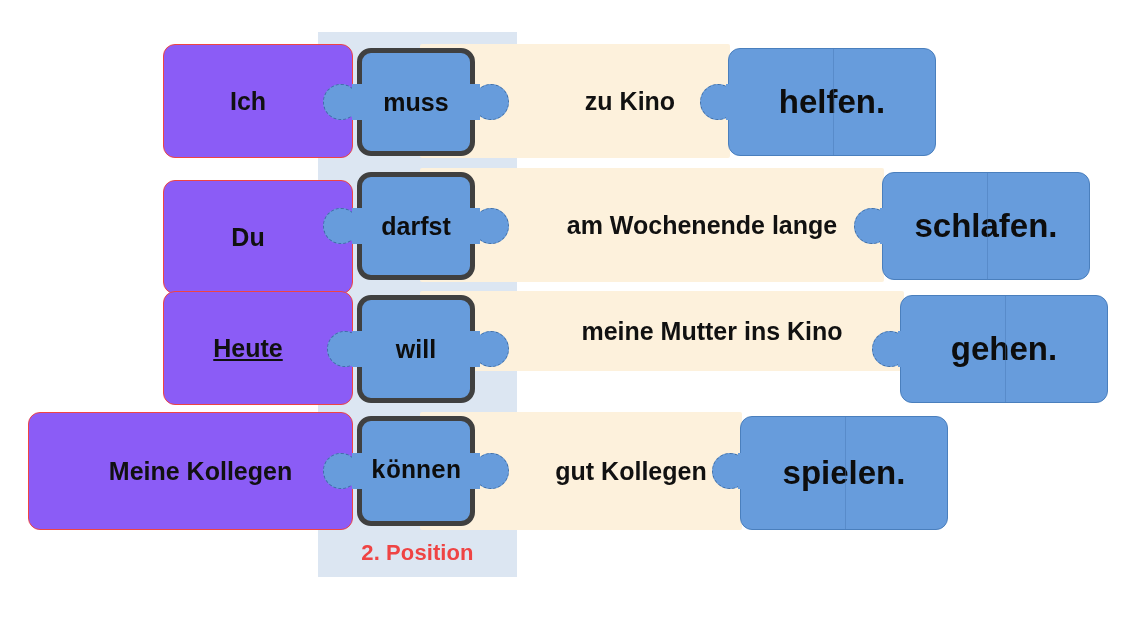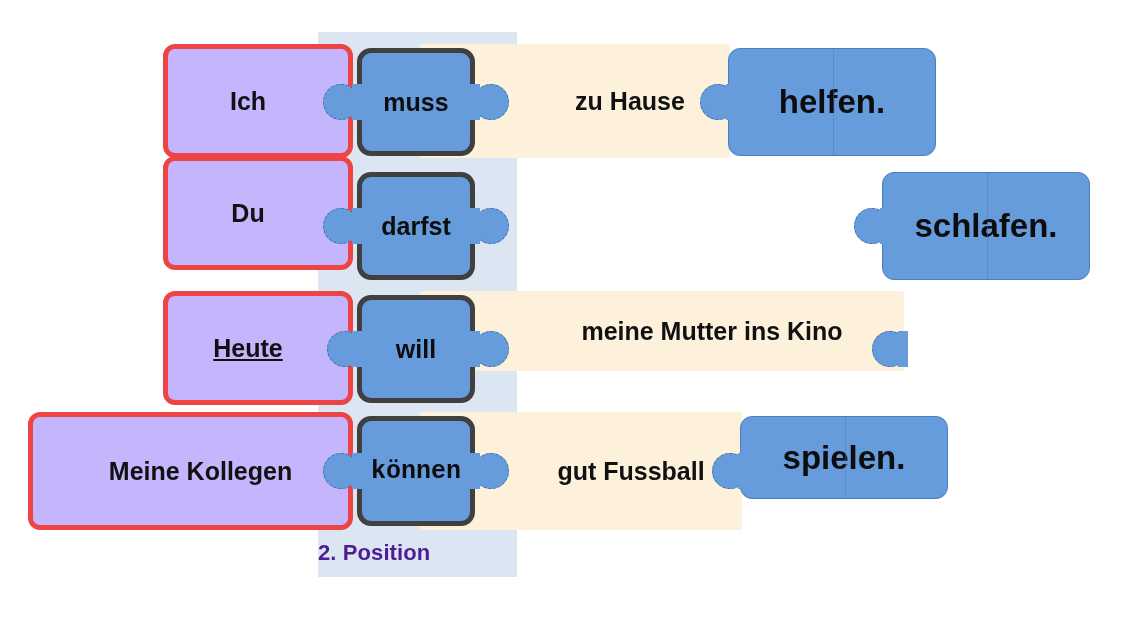--- a/index.html
+++ b/index.html
@@ -15,22 +15,22 @@
   .position-column{
     position:absolute;
     background:#dce6f2;
     z-index:1;
   }
   .position-label{
     position:absolute;
     z-index:6;
     font-weight:bold;
     font-size:22px;
-    color:#4c1d95;
-    text-align:left;
+    color:#ef4444;
+    text-align:center;
     letter-spacing:.1px;
   }
 
   
   .panel{
     position:absolute;
     box-sizing:border-box;
     display:flex;
     align-items:center;
     z-index:3;
@@ -40,22 +40,22 @@
     z-index:4;
     font-weight:bold;
     color:#111111;
     white-space:nowrap;
     width:100%;
     text-align:center;
   }
 
   
   .subject{
-    background:#c4b5fd;
-    border:5px solid #ef4444;
+    background:#8b5cf6;
+    border:1px solid #ef4444;
     border-radius:12px;
     z-index:3;
   }
   .subject .txt{font-size:25px;}
 
   
   .middle{
     background:#fdf1dc;
     border-radius:2px;
     z-index:2;
@@ -113,21 +113,21 @@
 </style>
 </head>
 <body>
 
 <div id="stage">
 
   <div class="position-column" style="left:318px;top:32px;width:199px;height:545px;"></div>
   <div class="position-label" style="left:318px;top:540px;width:199px;">2. Position</div>
 
   <div class="panel middle" style="left:420px;top:44px;width:310px;height:114px;">
-    <span class="txt" style="padding-left:110px;">zu Hause</span>
+    <span class="txt" style="padding-left:110px;">zu Kino</span>
   </div>
 
   <div class="panel subject" style="left:163px;top:44px;width:190px;height:114px;">
     <span class="txt" style="padding-right:20px;">Ich</span>
   </div>
 
   <div class="panel verb" style="left:357px;top:48px;width:118px;height:108px;">
     <span class="txt">muss</span>
   </div>
   <div class="cover-blue" style="left:352px;top:84px;width:12px;height:36px;"></div>
@@ -135,21 +135,24 @@
   <div class="cover-blue" style="left:468px;top:84px;width:12px;height:36px;"></div>
   <div class="knob" style="left:473px;top:84px;width:36px;height:36px;"></div>
 
   <div class="panel final" style="left:728px;top:48px;width:208px;height:108px;">
     <span class="seam" style="left:104px;"></span>
     <span class="txt">helfen.</span>
   </div>
   <div class="notch" style="left:700px;top:84px;width:36px;height:36px;"></div>
   <div class="cover-blue" style="left:726px;top:84px;width:10px;height:36px;"></div>
 
-  <div class="panel subject" style="left:163px;top:156px;width:190px;height:114px;">
+  <div class="panel middle" style="left:420px;top:168px;width:464px;height:114px;">
+    <span class="txt" style="padding-left:100px;">am Wochenende lange</span>
+  </div>
+  <div class="panel subject" style="left:163px;top:180px;width:190px;height:114px;">
     <span class="txt" style="padding-right:20px;">Du</span>
   </div>
   <div class="panel verb" style="left:357px;top:172px;width:118px;height:108px;">
     <span class="txt">darfst</span>
   </div>
   <div class="cover-blue" style="left:352px;top:208px;width:12px;height:36px;"></div>
   <div class="knob" style="left:323px;top:208px;width:36px;height:36px;"></div>
   <div class="cover-blue" style="left:468px;top:208px;width:12px;height:36px;"></div>
   <div class="knob" style="left:473px;top:208px;width:36px;height:36px;"></div>
   <div class="panel final" style="left:882px;top:172px;width:208px;height:108px;align-items:center;">
@@ -165,36 +168,40 @@
   <div class="panel subject" style="left:163px;top:291px;width:190px;height:114px;">
     <span class="txt" style="padding-right:20px;text-decoration:underline;">Heute</span>
   </div>
   <div class="panel verb" style="left:357px;top:295px;width:118px;height:108px;">
     <span class="txt">will</span>
   </div>
   <div class="cover-blue" style="left:352px;top:331px;width:12px;height:36px;"></div>
   <div class="knob" style="left:327px;top:331px;width:36px;height:36px;"></div>
   <div class="cover-blue" style="left:468px;top:331px;width:12px;height:36px;"></div>
   <div class="knob" style="left:473px;top:331px;width:36px;height:36px;"></div>
+  <div class="panel final" style="left:900px;top:295px;width:208px;height:108px;">
+    <span class="seam" style="left:104px;"></span>
+    <span class="txt">gehen.</span>
+  </div>
   <div class="notch" style="left:872px;top:331px;width:36px;height:36px;"></div>
   <div class="cover-blue" style="left:898px;top:331px;width:10px;height:36px;"></div>
 
   <div class="panel middle" style="left:420px;top:412px;width:322px;height:118px;">
-    <span class="txt" style="padding-left:100px;">gut Fussball</span>
+    <span class="txt" style="padding-left:100px;">gut Kollegen</span>
   </div>
   <div class="panel subject" style="left:28px;top:412px;width:325px;height:118px;">
     <span class="txt" style="padding-right:20px;margin-left:40px;">Meine Kollegen</span>
   </div>
   <div class="panel verb" style="left:357px;top:416px;width:118px;height:110px;font-family:Liberation Mono, monospace;">
     <span class="txt">können</span>
   </div>
   <div class="cover-blue" style="left:352px;top:453px;width:12px;height:36px;"></div>
   <div class="knob" style="left:323px;top:453px;width:36px;height:36px;"></div>
   <div class="cover-blue" style="left:468px;top:453px;width:12px;height:36px;"></div>
   <div class="knob" style="left:473px;top:453px;width:36px;height:36px;"></div>
-  <div class="panel final" style="left:740px;top:416px;width:208px;height:83px;">
+  <div class="panel final" style="left:740px;top:416px;width:208px;height:114px;">
     <span class="seam" style="left:104px;"></span>
     <span class="txt">spielen.</span>
   </div>
   <div class="notch" style="left:712px;top:453px;width:36px;height:36px;"></div>
   <div class="cover-blue" style="left:738px;top:453px;width:10px;height:36px;"></div>
 
 </div>
 
 </body></html>

